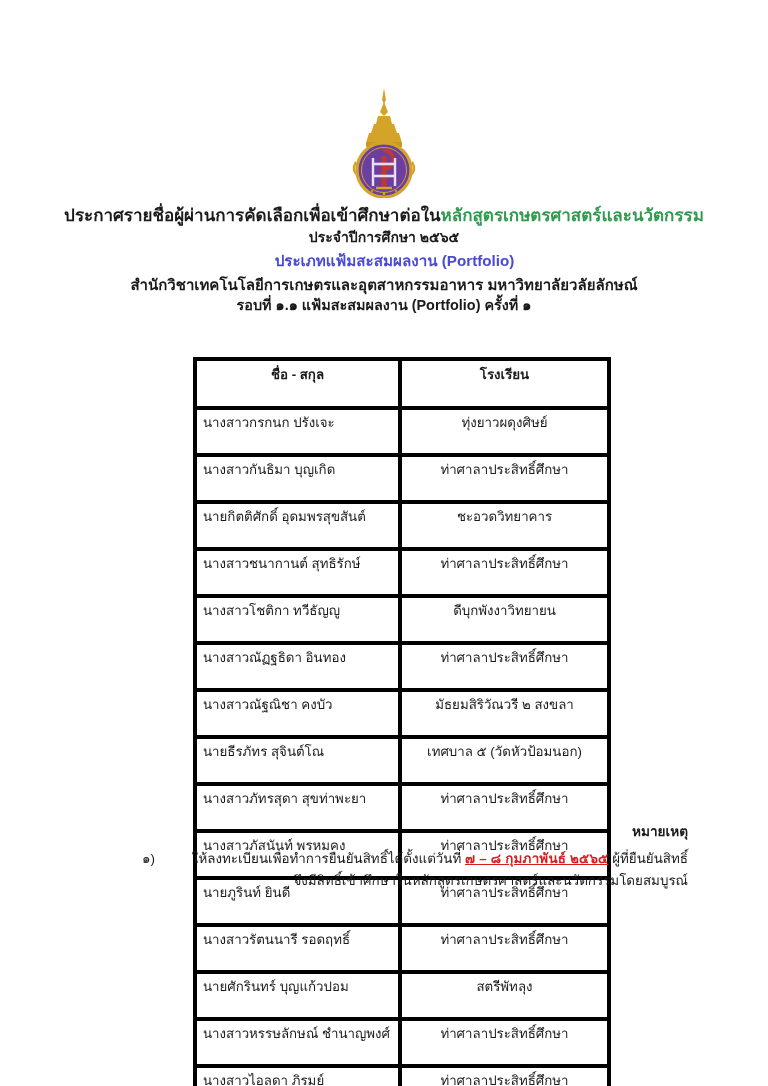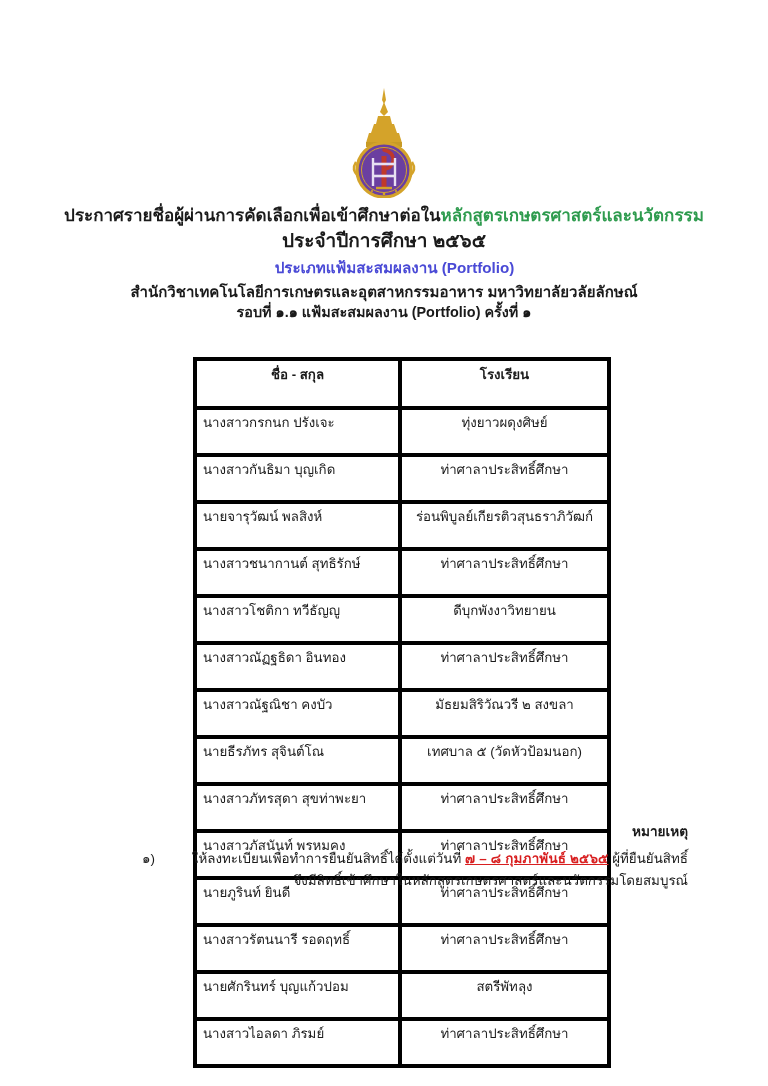--- a/index.html
+++ b/index.html
@@ -42,21 +42,21 @@
     top: 204px;
     left: 0;
     width: 768px;
     text-align: center;
   }
   .heading .line {
     line-height: 1.42;
     white-space: nowrap;
   }
   .l1 { font-size: 17px; font-weight: 700; }
-  .l2 { font-size: 19px; font-weight: 700; text-align: center; }
+  .l2 { font-size: 14px; font-weight: 700; text-align: center; }
   .l3 { font-size: 15.2px; font-weight: 700; color: #4a4ad6; margin-top: 2px; margin-left: 21px; }
   .l4 { font-size: 15.0px; font-weight: 700; margin-top: 2px; }
   .l5 { font-size: 14.4px; font-weight: 700; }
   .green { color: #2e9b4e; }
 
   
   .tbl-wrap {
     position: absolute;
     top: 357px;
     left: 193px;
@@ -185,22 +185,22 @@
       <tbody id="tbody">
           <tr>
             <td class="name">นางสาวกรกนก ปรังเจะ</td>
             <td class="school">ทุ่งยาวผดุงศิษย์</td>
           </tr>
           <tr>
             <td class="name">นางสาวกันธิมา บุญเกิด</td>
             <td class="school">ท่าศาลาประสิทธิ์ศึกษา</td>
           </tr>
           <tr>
-            <td class="name">นายจารุวัฒน์ พลสิงห์</td>
-            <td class="school">ร่อนพิบูลย์เกียรติวสุนธราภิวัฒก์</td>
+            <td class="name">นายกิตติศักดิ์ อุดมพรสุขสันต์</td>
+            <td class="school">ชะอวดวิทยาคาร</td>
           </tr>
           <tr>
             <td class="name">นางสาวชนากานต์ สุทธิรักษ์</td>
             <td class="school">ท่าศาลาประสิทธิ์ศึกษา</td>
           </tr>
           <tr>
             <td class="name">นางสาวโชติกา ทวีธัญญู</td>
             <td class="school">ดีบุกพังงาวิทยายน</td>
           </tr>
           <tr>
@@ -227,20 +227,24 @@
             <td class="name">นายภูรินท์ ยินดี</td>
             <td class="school">ท่าศาลาประสิทธิ์ศึกษา</td>
           </tr>
           <tr>
             <td class="name">นางสาวรัตนนารี รอดฤทธิ์</td>
             <td class="school">ท่าศาลาประสิทธิ์ศึกษา</td>
           </tr>
           <tr>
             <td class="name">นายศักรินทร์ บุญแก้วปอม</td>
             <td class="school">สตรีพัทลุง</td>
+          </tr>
+          <tr>
+            <td class="name">นางสาวหรรษลักษณ์ ชำนาญพงศ์</td>
+            <td class="school">ท่าศาลาประสิทธิ์ศึกษา</td>
           </tr>
           <tr>
             <td class="name">นางสาวไอลดา ภิรมย์</td>
             <td class="school">ท่าศาลาประสิทธิ์ศึกษา</td>
           </tr>
         </tbody>
     </table>
   </div>
 
   <div class="notes">

